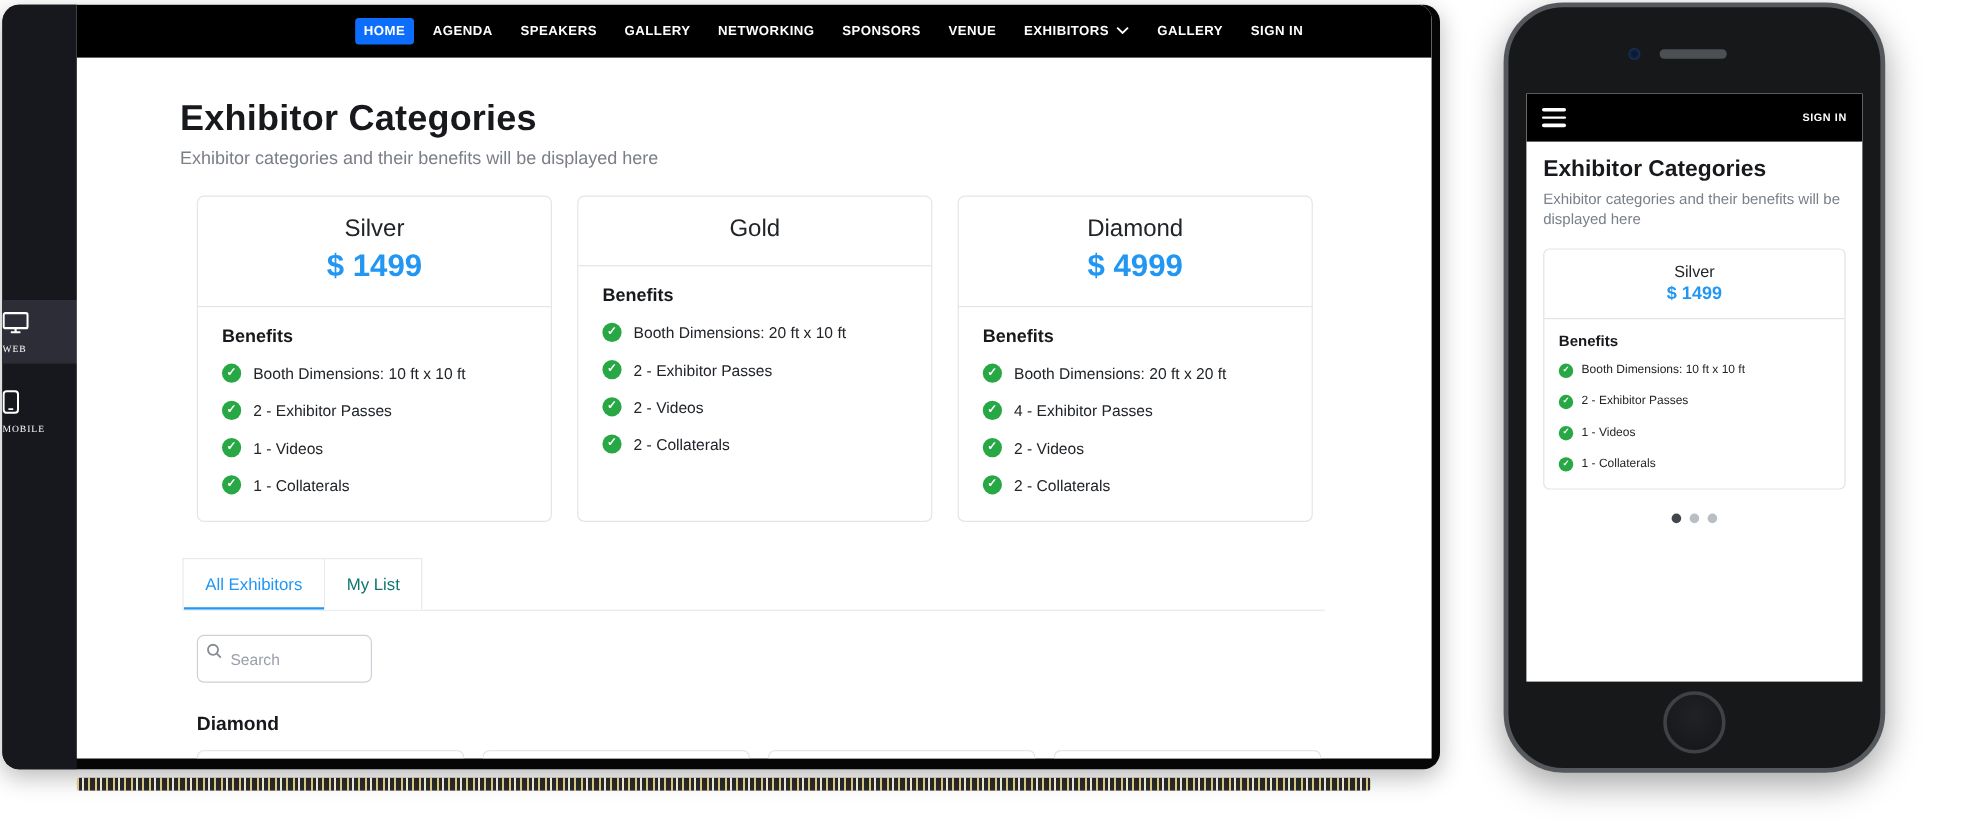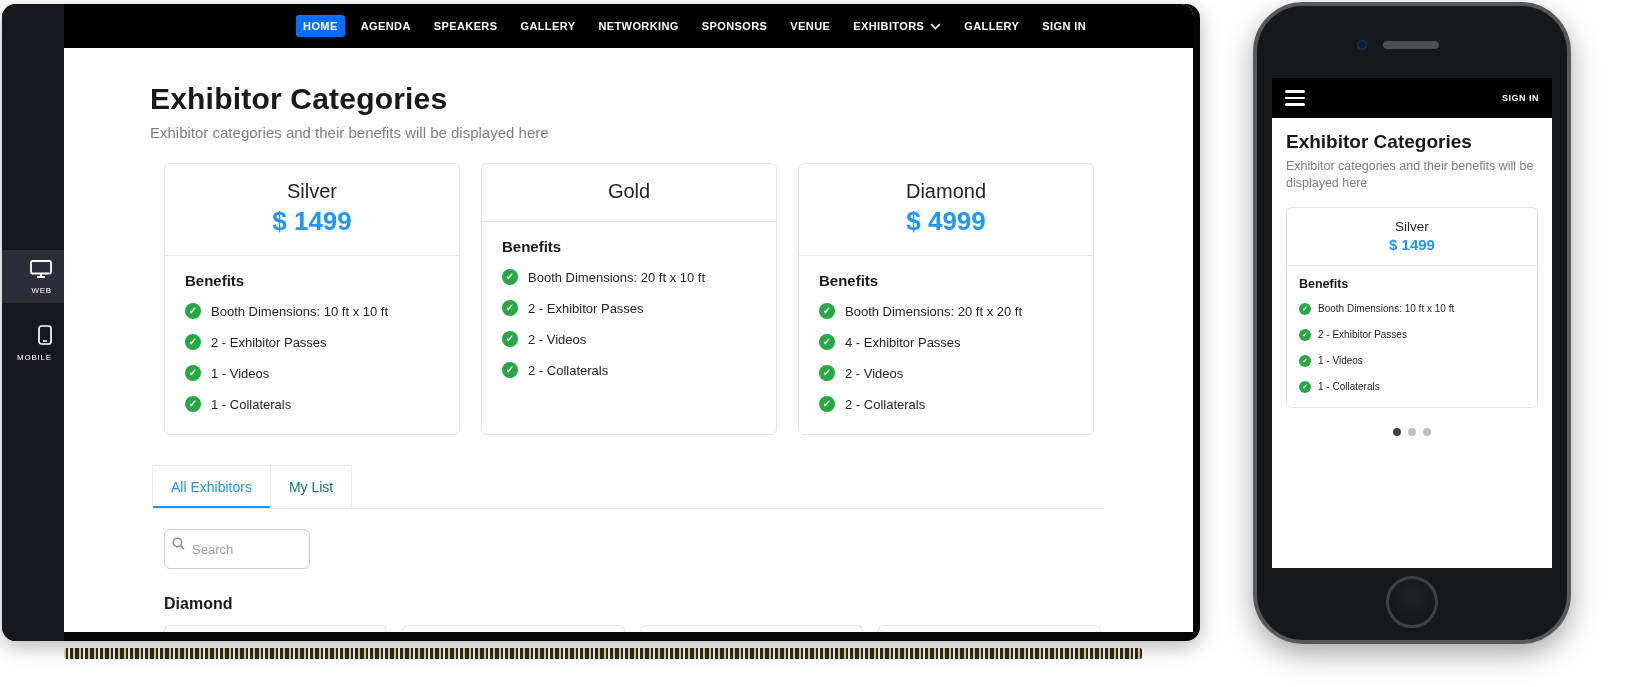--- a/index.html
+++ b/index.html
@@ -6,22 +6,22 @@
   html,body { width:1647px; height:687px; background:#ffffff; overflow:hidden;
     font-family:"Liberation Sans", sans-serif; }
 
   
   .web-mock { position:absolute; left:2px; top:4px; width:1198px; height:637px;
     background:#060607; border-radius:14px; box-shadow:0 6px 20px rgba(0,0,0,.28); }
 
   .side-rail { position:absolute; left:0; top:0; bottom:0; width:62px; background:#17171e;
     border-radius:14px 0 0 14px; display:flex; flex-direction:column; justify-content:center;
     gap:12px; padding-bottom:26px; }
-  .rail-btn { display:flex; flex-direction:column; align-items:flex-end; gap:6px;
-    padding:10px 12px 8px; color:#ffffff; font-size:8px; letter-spacing:.8px; cursor:pointer; }
+  .rail-btn { display:flex; flex-direction:column; align-items:flex-start; gap:6px;
+    padding:10px 0 8px; color:#ffffff; font-size:8px; letter-spacing:.8px; cursor:pointer;font-family:Liberation Serif, serif; }
   .rail-btn.active { background:#2d2d38; }
 
   .browser { position:absolute; left:62px; top:0; right:7px; bottom:9px; background:#ffffff;
     border-radius:0 12px 0 0; overflow:hidden; display:flex; flex-direction:column; }
 
   .top-nav { height:44px; flex:none; background:#000000; display:flex; align-items:center;
     justify-content:flex-end; gap:9px; padding-right:100px; }
   .nav-item { color:#ffffff; font-size:11px; font-weight:700; letter-spacing:.4px;
     text-decoration:none; padding:5px 7px; border-radius:3px; display:flex; align-items:center;
     gap:6px; cursor:pointer; white-space:nowrap; }

